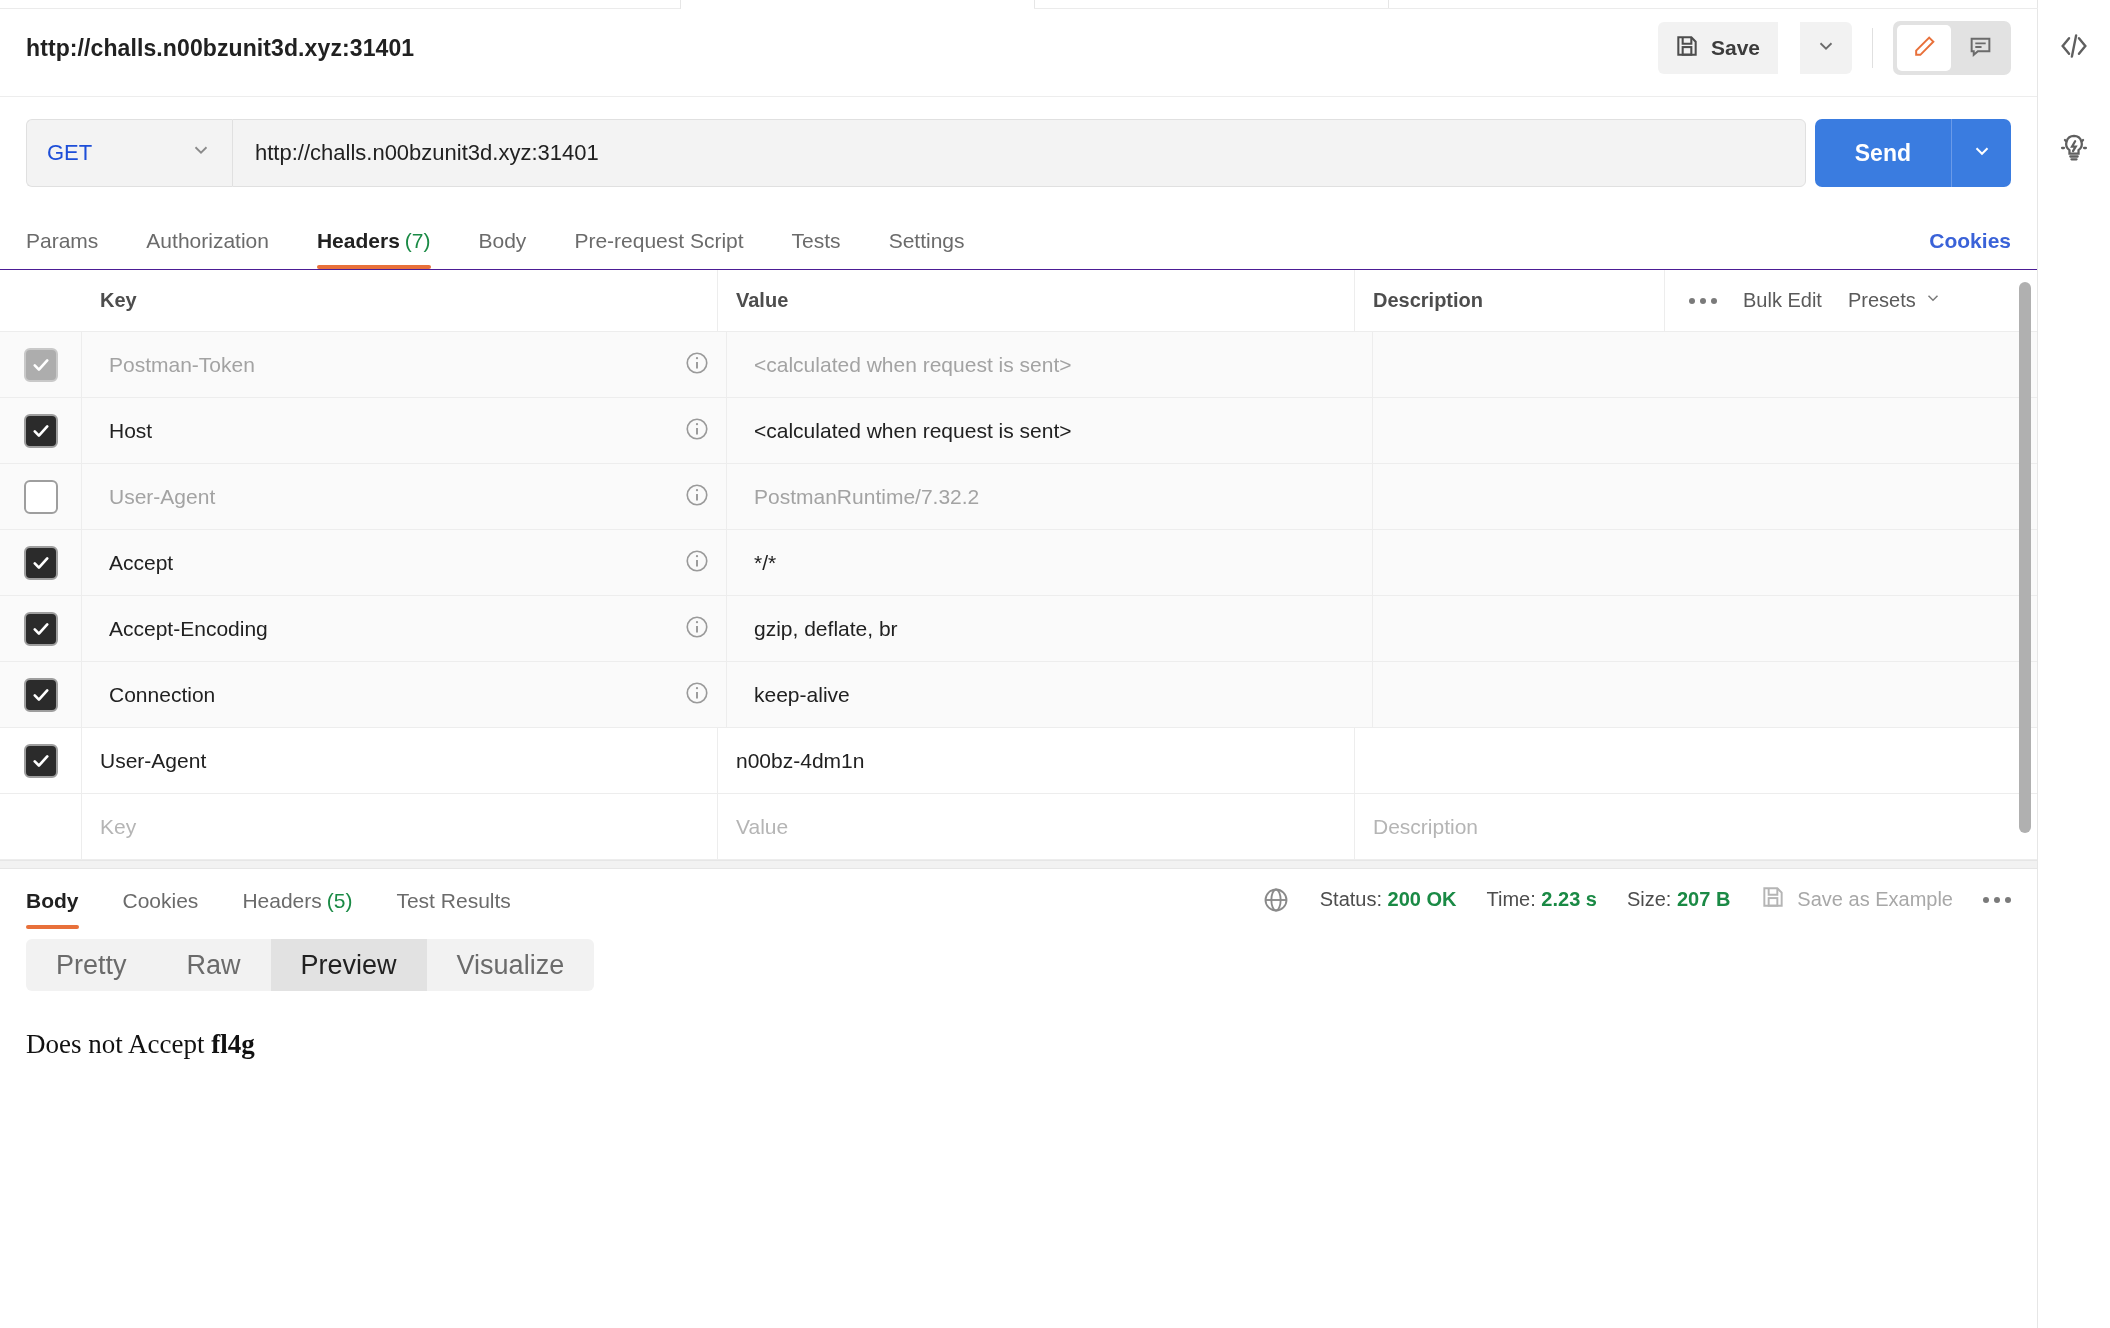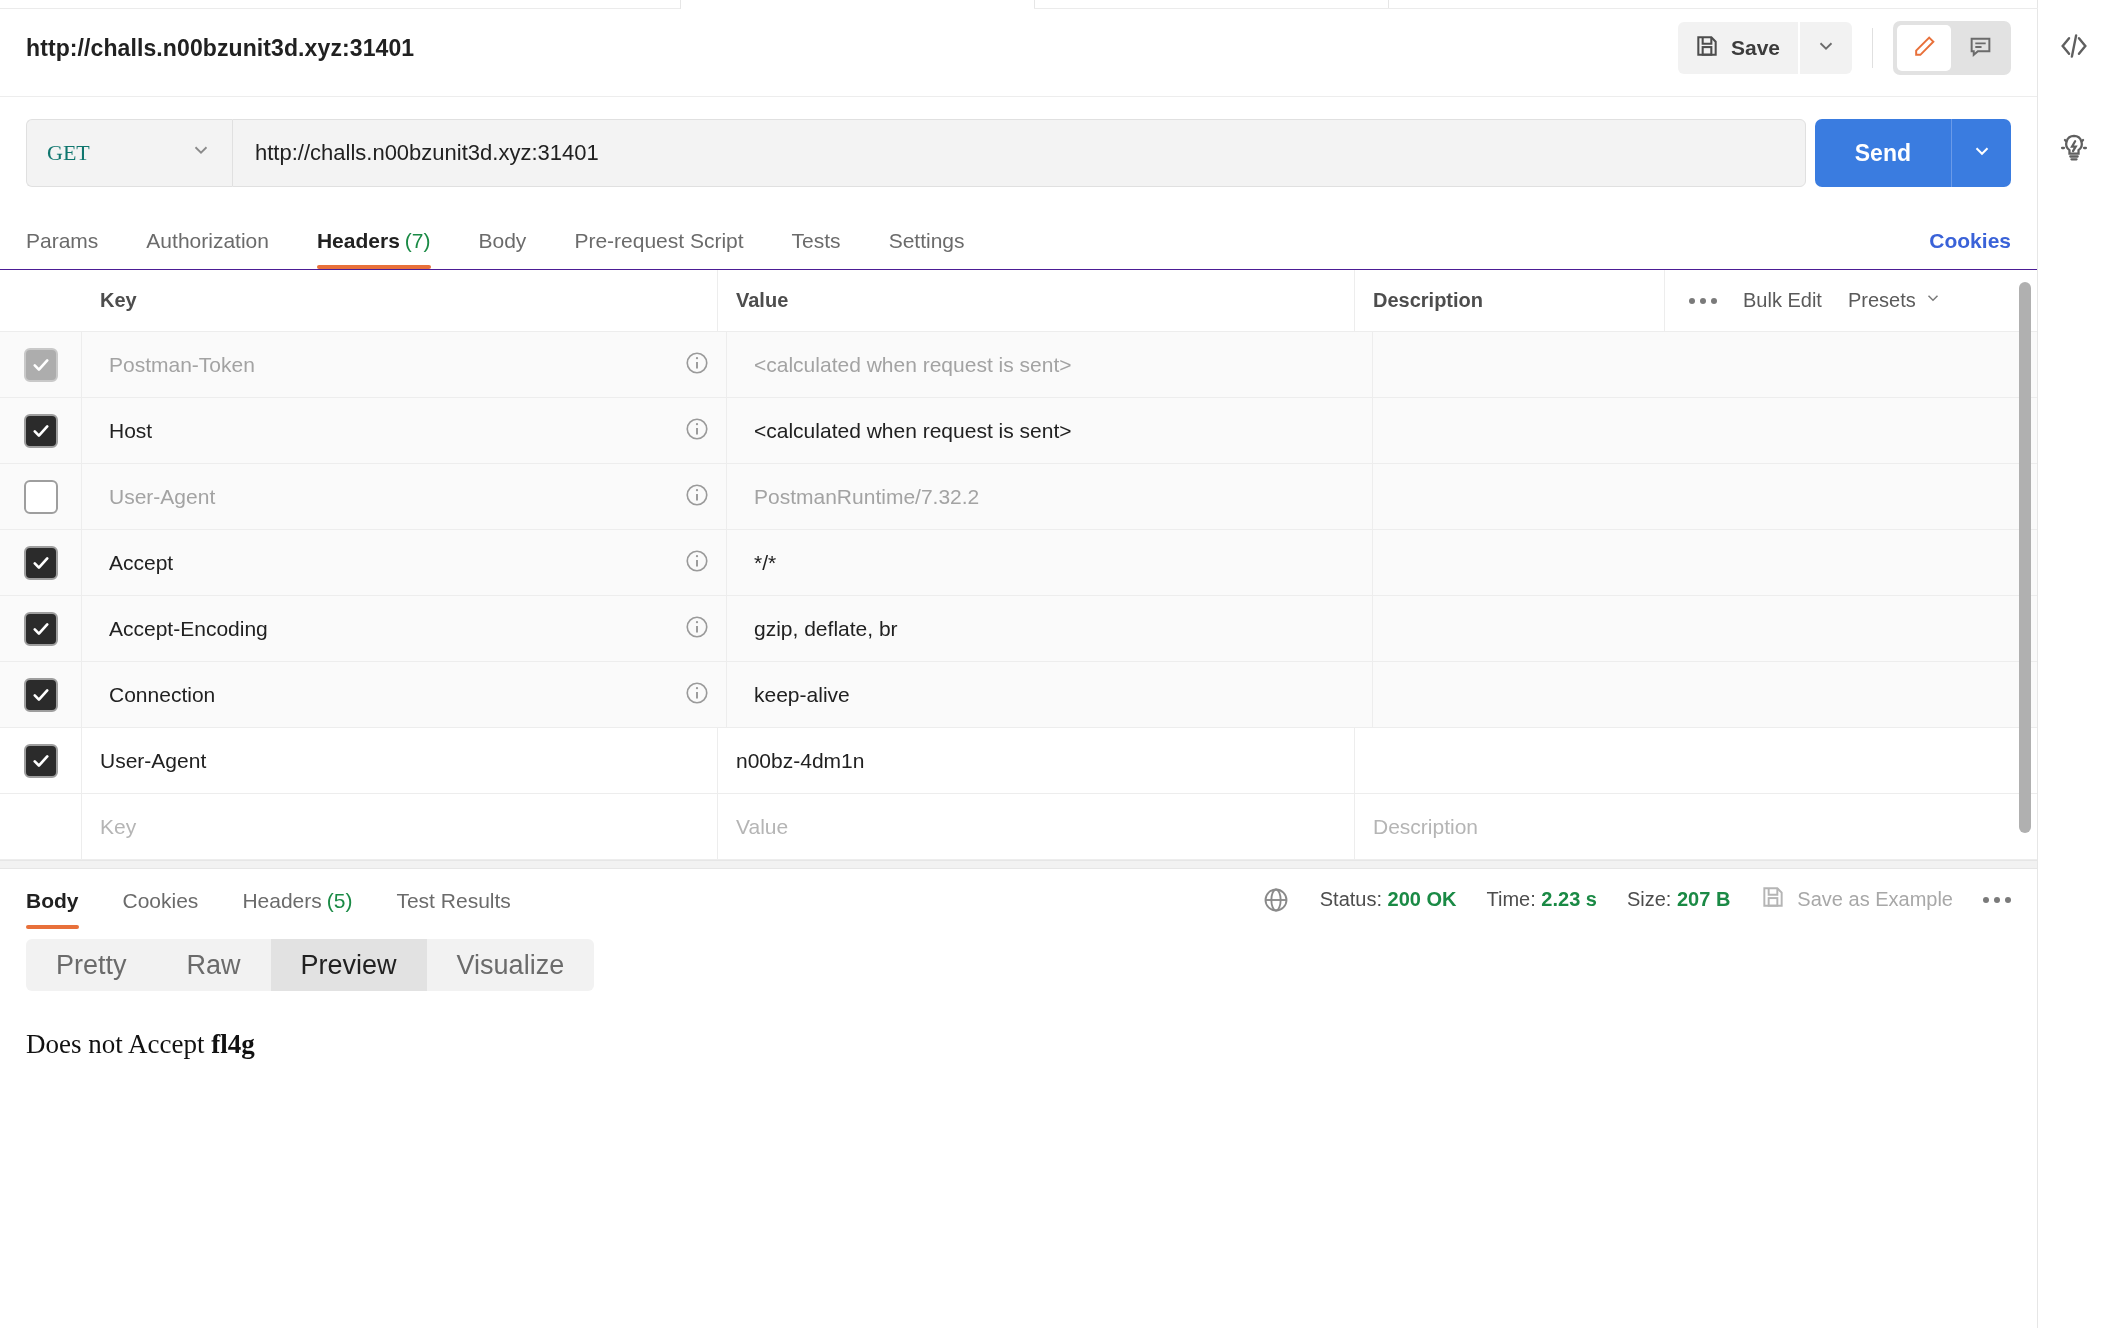--- a/index.html
+++ b/index.html
@@ -17,31 +17,31 @@
 
   
   .tabstrip { position: absolute; top: 0; left: 0; width: 2038px; height: 9px; background: #fff; }
   .tabstrip i { position: absolute; top: 0; width: 1px; height: 9px; background: #e6e6e6; display: block; }
   .tabstrip .b { position: absolute; top: 8px; height: 1px; background: #ebebeb; display: block; }
 
   
   .req-header { position: relative; height: 97px; border-bottom: 1px solid #ededed; display: flex; align-items: center; padding: 0 26px 0 26px; }
   .req-title { font-size: 23px; font-weight: bold; color: #212121; letter-spacing: .1px; }
   .hdr-right { margin-left: auto; display: flex; align-items: center; gap: 0; }
-  .save-group { display: flex; align-items: flex-start; }
+  .save-group { display: flex; align-items: flex-start; gap: 20px; }
   .save-btn { height: 52px; display: flex; align-items: center; gap: 11px; background: #f2f2f2; border-radius: 6px 0 0 6px; padding: 0 18px 0 16px; font-size: 21px; color: #3c3c3c; font-weight: bold; cursor: pointer; }
   .save-caret { height: 52px; width: 52px; background: #f2f2f2; border-radius: 0 6px 6px 0; display: flex; align-items: center; justify-content: center; cursor: pointer; margin-left: 2px; color: #6b6b6b; }
   .vsep { width: 1px; height: 40px; background: #e0e0e0; margin: 0 20px; }
   .toggle-group { display: flex; align-items: center; background: #e2e2e2; border-radius: 7px; padding: 4px; gap: 2px; }
   .tg-item { width: 54px; height: 46px; display: flex; align-items: center; justify-content: center; border-radius: 5px; cursor: pointer; }
   .tg-item.active { background: #ffffff; }
 
   
   .url-row { display: flex; align-items: center; padding: 22px 26px 20px 26px; gap: 0; }
-  .method-box { width: 206px; height: 68px; background: #f3f3f3; border: 1px solid #e0e0e0; border-right: none; border-radius: 6px 0 0 6px; display: flex; align-items: center; padding: 0 20px; font-size: 22px; color: #0f766e; cursor: pointer; font-family: Liberation Serif, serif; }
+  .method-box { width: 206px; height: 68px; background: #f3f3f3; border: 1px solid #e0e0e0; border-right: none; border-radius: 6px 0 0 6px; display: flex; align-items: center; padding: 0 20px; font-size: 22px; color: #1d4ed8; cursor: pointer; }
   .method-box .mcaret { margin-left: auto; color: #8a8a8a; }
   .url-box { flex: 1; height: 68px; background: #f3f3f3; border: 1px solid #e0e0e0; border-radius: 0 6px 6px 0; display: flex; align-items: center; padding: 0 22px; font-size: 22px; color: #212121; cursor: text; }
   .send-group { display: flex; margin-left: 9px; }
   .send-btn { height: 68px; background: #3a7ce0; color: #fff; font-size: 23px; font-weight: bold; display: flex; align-items: center; padding: 0 40px; border-radius: 7px 0 0 7px; cursor: pointer; }
   .send-caret { height: 68px; width: 60px; background: #3a7ce0; border-left: 1px solid #6a9ae8; border-radius: 0 7px 7px 0; display: flex; align-items: center; justify-content: center; color: #fff; cursor: pointer; }
 
   
   .req-tabs { display: flex; align-items: flex-end; padding: 0 26px; height: 62px; position: relative; }
   .rtab { font-size: 21px; color: #6b6b6b; padding: 0 0 16px 0; margin-right: 48px; cursor: pointer; position: relative; white-space: nowrap; }
   .rtab.active { color: #212121; font-weight: bold; }

